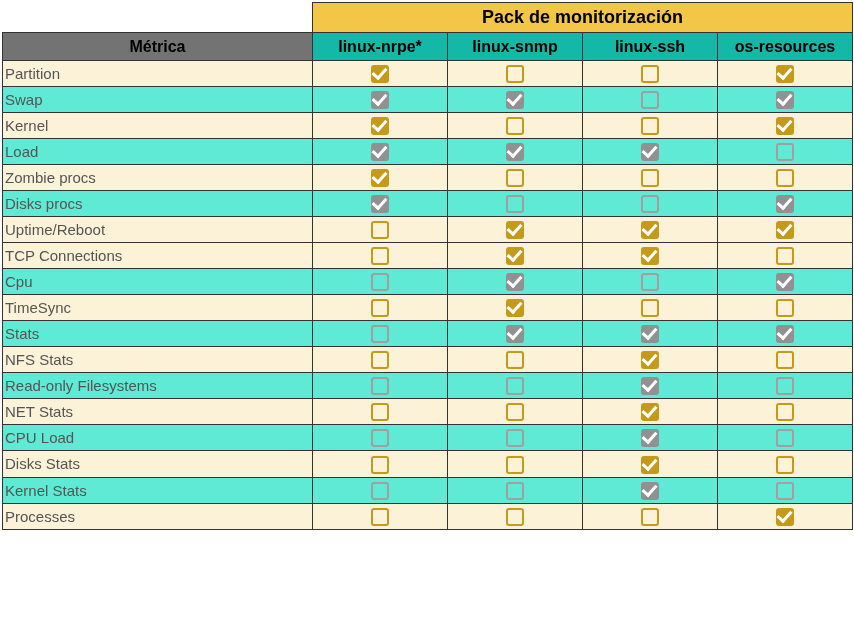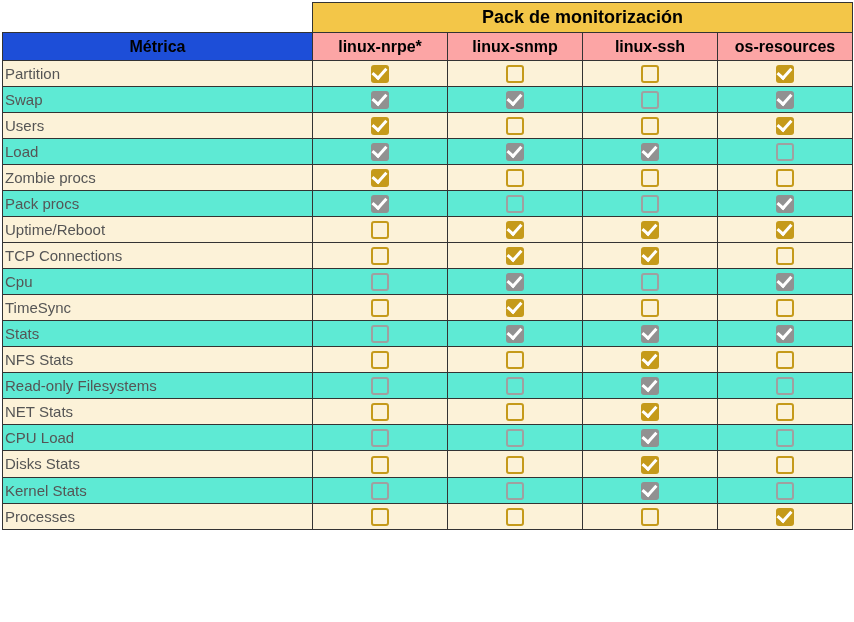--- a/index.html
+++ b/index.html
@@ -29,26 +29,26 @@
     background: #fff;
     border-top: 1px solid #fff;
     border-left: 1px solid #fff;
   }
   .header-group {
     background: #f3c648;
     font-size: 18px;
     height: 30px;
   }
   .header-metric {
-    background: #1d4ed8;
+    background: #737373;
     font-size: 16px;
     height: 14px;
   }
   .header-pack {
-    background: #fca5a5;
+    background: #14b8a6;
     font-size: 16px;
     height: 28px;
   }
   tbody td.metric-label {
     text-align: left;
     color: #555;
     font-weight: 400;
     padding-left: 2px;
   }
   tbody td.cell {
@@ -126,42 +126,42 @@
         <td class="cell"><span class="cb-box cb-checked-gold"></span></td>
       </tr>
       <tr class="even">
         <td class="metric-label">Swap</td>
         <td class="cell"><span class="cb-box cb-checked-gray"></span></td>
         <td class="cell"><span class="cb-box cb-checked-gray"></span></td>
         <td class="cell"><span class="cb-box cb-empty-gray"></span></td>
         <td class="cell"><span class="cb-box cb-checked-gray"></span></td>
       </tr>
       <tr class="odd">
-        <td class="metric-label">Users</td>
+        <td class="metric-label">Kernel</td>
         <td class="cell"><span class="cb-box cb-checked-gold"></span></td>
         <td class="cell"><span class="cb-box cb-empty-gold"></span></td>
         <td class="cell"><span class="cb-box cb-empty-gold"></span></td>
         <td class="cell"><span class="cb-box cb-checked-gold"></span></td>
       </tr>
       <tr class="even">
         <td class="metric-label">Load</td>
         <td class="cell"><span class="cb-box cb-checked-gray"></span></td>
         <td class="cell"><span class="cb-box cb-checked-gray"></span></td>
         <td class="cell"><span class="cb-box cb-checked-gray"></span></td>
         <td class="cell"><span class="cb-box cb-empty-gray"></span></td>
       </tr>
       <tr class="odd">
         <td class="metric-label">Zombie procs</td>
         <td class="cell"><span class="cb-box cb-checked-gold"></span></td>
         <td class="cell"><span class="cb-box cb-empty-gold"></span></td>
         <td class="cell"><span class="cb-box cb-empty-gold"></span></td>
         <td class="cell"><span class="cb-box cb-empty-gold"></span></td>
       </tr>
       <tr class="even">
-        <td class="metric-label">Pack procs</td>
+        <td class="metric-label">Disks procs</td>
         <td class="cell"><span class="cb-box cb-checked-gray"></span></td>
         <td class="cell"><span class="cb-box cb-empty-gray"></span></td>
         <td class="cell"><span class="cb-box cb-empty-gray"></span></td>
         <td class="cell"><span class="cb-box cb-checked-gray"></span></td>
       </tr>
       <tr class="odd">
         <td class="metric-label">Uptime/Reboot</td>
         <td class="cell"><span class="cb-box cb-empty-gold"></span></td>
         <td class="cell"><span class="cb-box cb-checked-gold"></span></td>
         <td class="cell"><span class="cb-box cb-checked-gold"></span></td>

